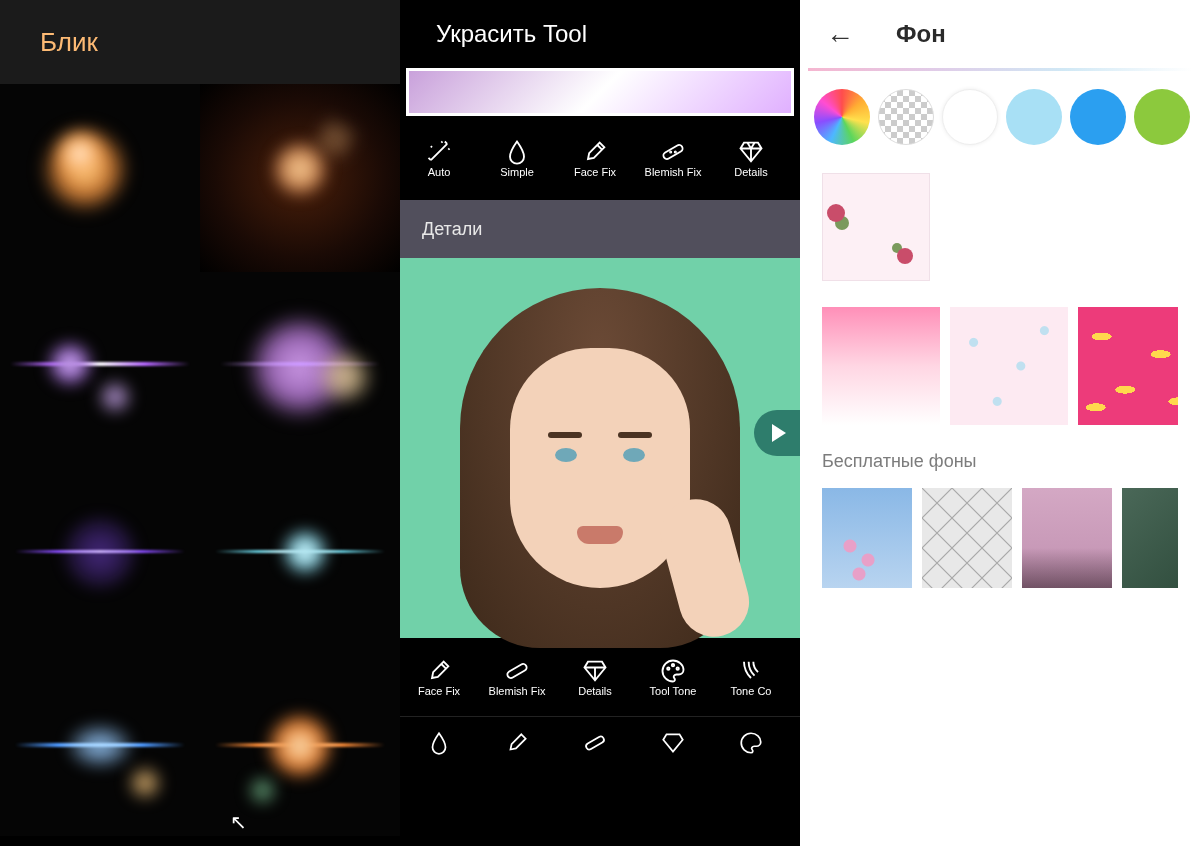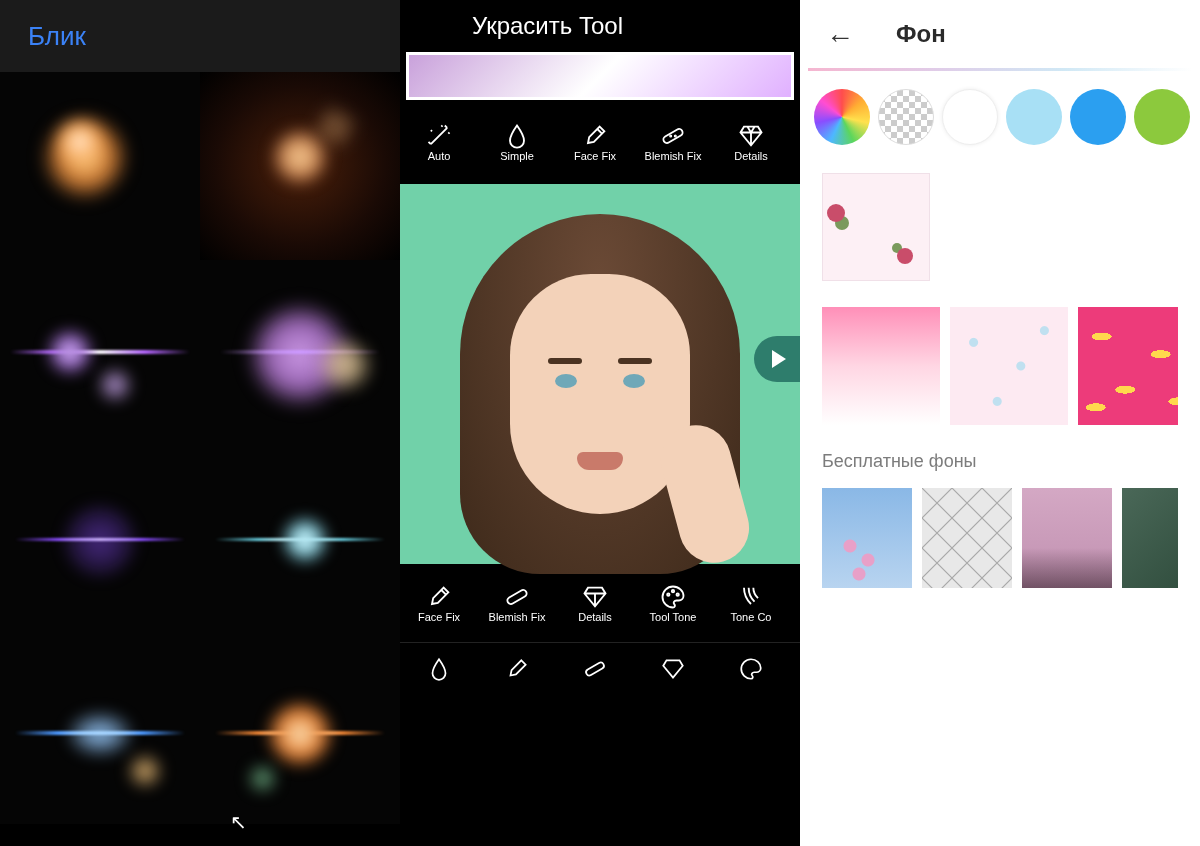--- a/index.html
+++ b/index.html
@@ -3,29 +3,29 @@
 <meta charset="utf-8">
 <style>
   * { box-sizing: border-box; margin: 0; padding: 0; }
   body { width: 1200px; height: 846px; display: flex; font-family: -apple-system, Arial, sans-serif; background: #fff; overflow: hidden; }
   .panel { height: 846px; position: relative; overflow: hidden; }
   .panel1 { width: 400px; background: #000; }
   .panel2 { width: 400px; background: #000; }
   .panel3 { width: 400px; background: #fff; }
 
   
-  .p1-header { height: 72px; background: #1b1b1b; color: #3b82f6; font-size: 26px; font-weight: 500; display: flex; align-items: center; padding-left: 28px; }
+  .p1-header { height: 84px; background: #1b1b1b; color: #fdba74; font-size: 26px; font-weight: 500; display: flex; align-items: center; padding-left: 40px; }
   .flare-grid { display: grid; grid-template-columns: 1fr 1fr; grid-auto-rows: 188px; }
   .flare-cell { background: #050505; position: relative; overflow: hidden; }
   .flare-glow { position: absolute; border-radius: 50%; filter: blur(8px); }
   .flare-streak { position: absolute; height: 4px; filter: blur(1px); }
   .cursor { position: absolute; left: 230px; bottom: 12px; color: #fff; font-size: 20px; }
 
   
-  .p2-header { height: 52px; background: #000; color: #fff; font-size: 24px; font-weight: 400; display: flex; align-items: center; padding-left: 36px; margin-left: 36px; }
+  .p2-header { height: 68px; background: #000; color: #fff; font-size: 24px; font-weight: 400; display: flex; align-items: center; padding-left: 36px; }
   .p2-preview1 { height: 48px; background: linear-gradient(135deg,#c9a1db,#fff,#e0b0ff); border: 3px solid #fff; margin: 0 6px; }
   .toolrow { height: 84px; background: #000; display: flex; align-items: center; overflow: hidden; }
   .toolitem { flex: 0 0 78px; display: flex; flex-direction: column; align-items: center; justify-content: center; color: #fff; font-size: 11px; gap: 0; }
   .toolitem svg { width: 28px; height: 28px; stroke: #fff; fill: none; stroke-width: 1.6; }
   .p2-section-title { height: 58px; background: #514f5c; color: #e8e8e8; font-size: 18px; display: flex; align-items: center; padding-left: 22px; }
   .p2-photo { height: 380px; background: #71d1a9; position: relative; }
   .p2-play { position: absolute; right: 0; top: 40%; width: 46px; height: 46px; background: #2e7d6c; border-radius: 50% 0 0 50%; display: flex; align-items: center; justify-content: center; }
   .p2-play::after { content: ""; border-left: 14px solid #fff; border-top: 9px solid transparent; border-bottom: 9px solid transparent; margin-left: 4px; }
   .toolrow2 { height: 78px; background: #000; display: flex; align-items: center; overflow: hidden; }
   .toolrow3 { height: 52px; background: #000; display: flex; align-items: center; overflow: hidden; border-top: 1px solid #222; }
@@ -148,20 +148,21 @@
         </svg>
       <span>Blemish Fix</span>
     </div>
     <div class="toolitem">
       <svg viewBox="0 0 24 24">
           <path d="M6 4h12l3 5-9 11L3 9z M3 9h18 M9 4l3 5 3-5 M12 9v11"></path>
         </svg>
       <span>Details</span>
     </div>
   </div>
+  <div class="p2-section-title">Детали</div>
   <div class="p2-photo">
     <div class="face-wrap">
       <div class="hair"></div>
       <div class="face">
         <div class="brow l"></div>
           <div class="brow r"></div>
         <div class="eye l"></div>
           <div class="eye r"></div>
         <div class="lips"></div>
       </div>

